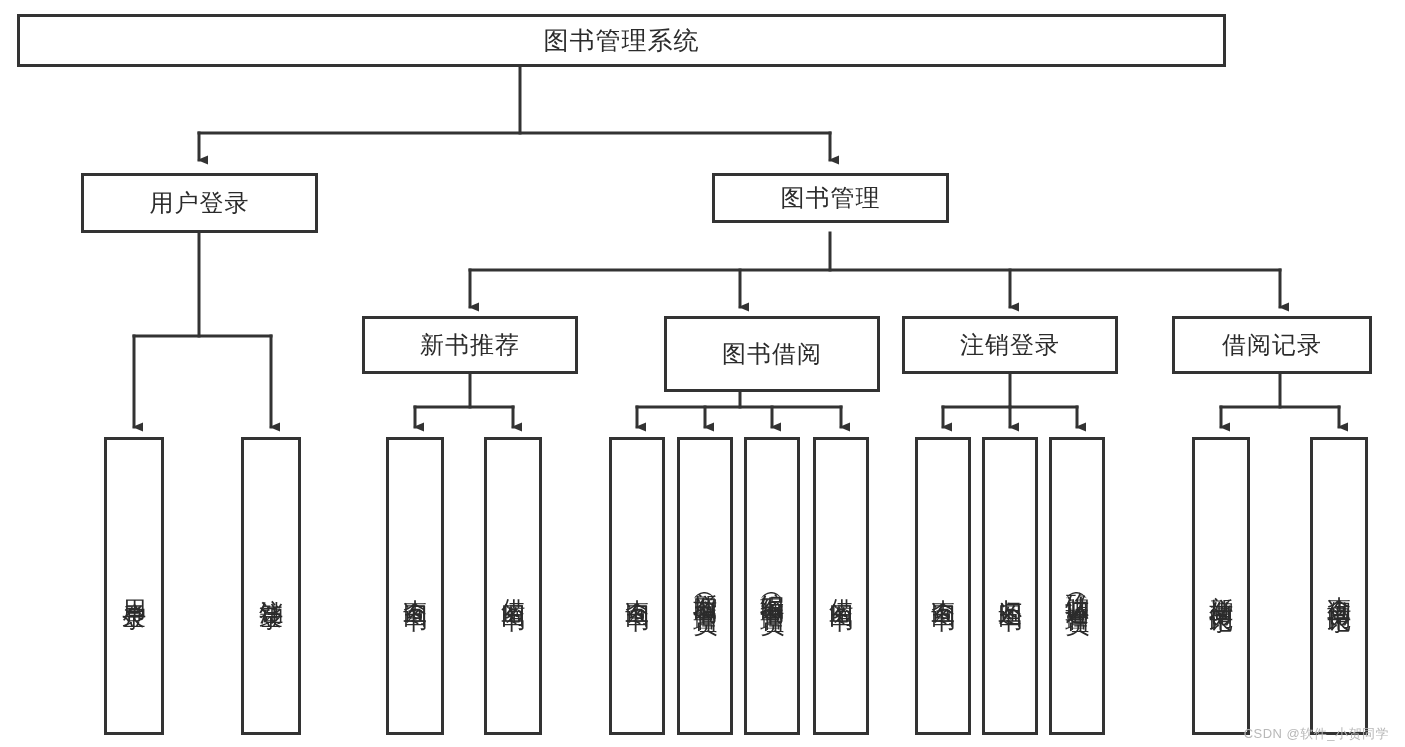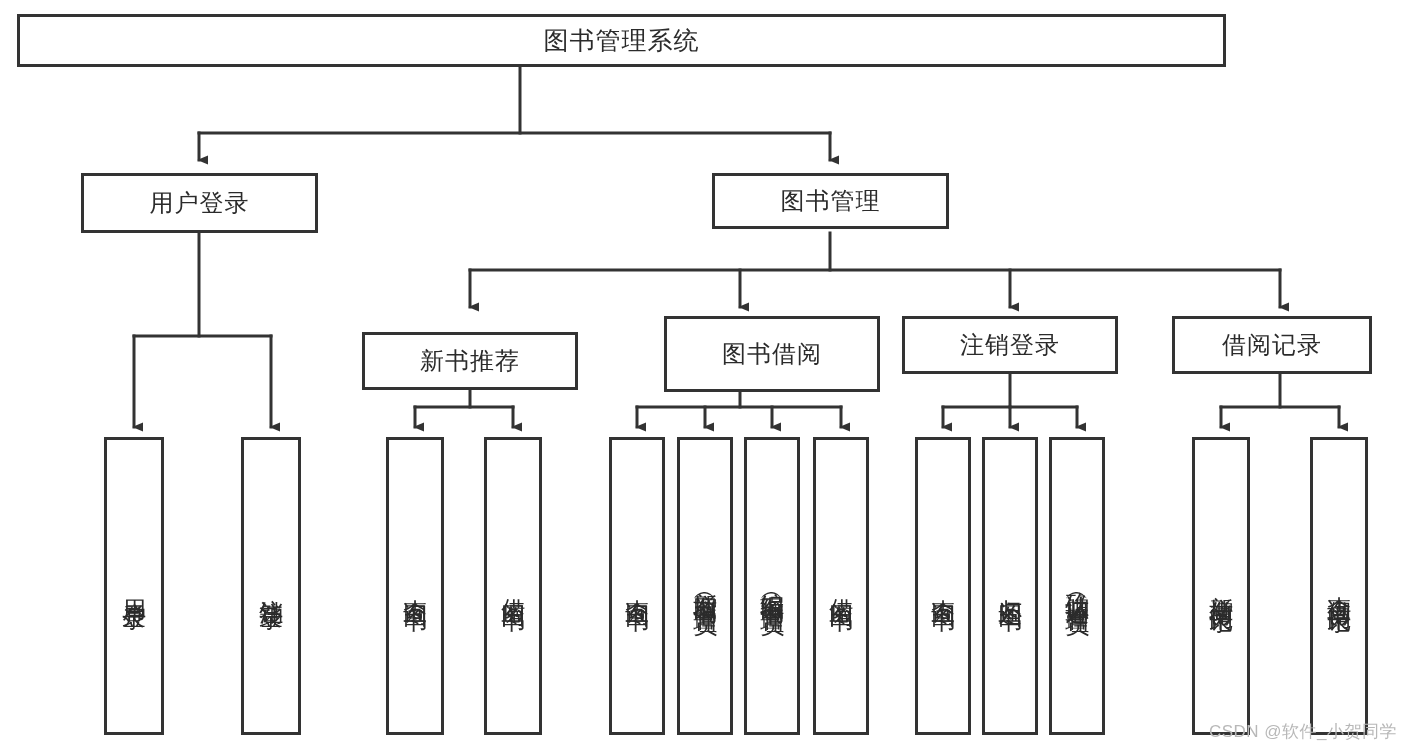--- a/index.html
+++ b/index.html
@@ -36,22 +36,22 @@
     padding-bottom:8px;
     border-width:3px;
   }
   .node.v > span{
     writing-mode:vertical-rl;
     text-orientation:upright;
     white-space:nowrap;
   }
   #watermark{
     position:absolute;
-    right:8px;bottom:4px;
-    font-size:17px;
+    right:16px;bottom:4px;
+    font-size:13px;
     color:#b8b8b8;
     z-index:5;
     white-space:nowrap;
     letter-spacing:0.5px;
     text-align:center;
   }
 </style>
 </head>
 <body>
 
@@ -104,23 +104,23 @@
       <path d="M1221,407 L1339,407"></path>
       <path d="M1221,407 L1221,427" marker-end="url(#arw)"></path>
       <path d="M1339,407 L1339,427" marker-end="url(#arw)"></path>
     </g>
   </svg>
 
   <div class="node h root" style="left:17px;top:14px;width:1209px;height:53px;">图书管理系统</div>
 
   <div class="node h" style="left:81px;top:173px;width:237px;height:60px;">用户登录</div>
 
-  <div class="node h" style="left:712px;top:173px;width:237px;height:56px;">图书管理</div>
+  <div class="node h" style="left:712px;top:173px;width:237px;height:50px;">图书管理</div>
 
-  <div class="node h" style="left:362px;top:332px;width:216px;height:58px;">新书推荐</div>
+  <div class="node h" style="left:362px;top:316px;width:216px;height:58px;">新书推荐</div>
 
   <div class="node h" style="left:632px;top:316px;width:216px;height:76px;margin-left:32px;">图书借阅</div>
 
   <div class="node h" style="left:902px;top:316px;width:216px;height:58px;">注销登录</div>
 
   <div class="node h" style="left:1172px;top:316px;width:200px;height:58px;">借阅记录</div>
 
   <div class="node v" style="left:104px;top:437px;width:60px;height:298px;">
     <span>用户登录</span>
   </div>

